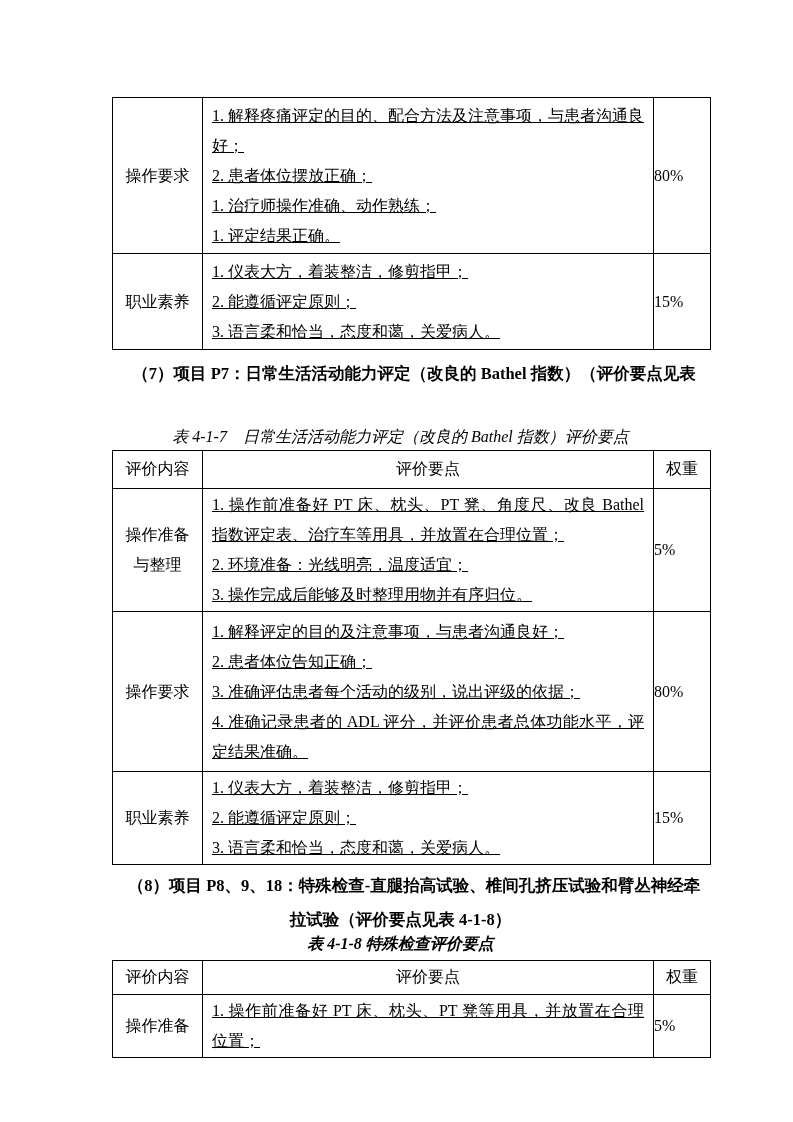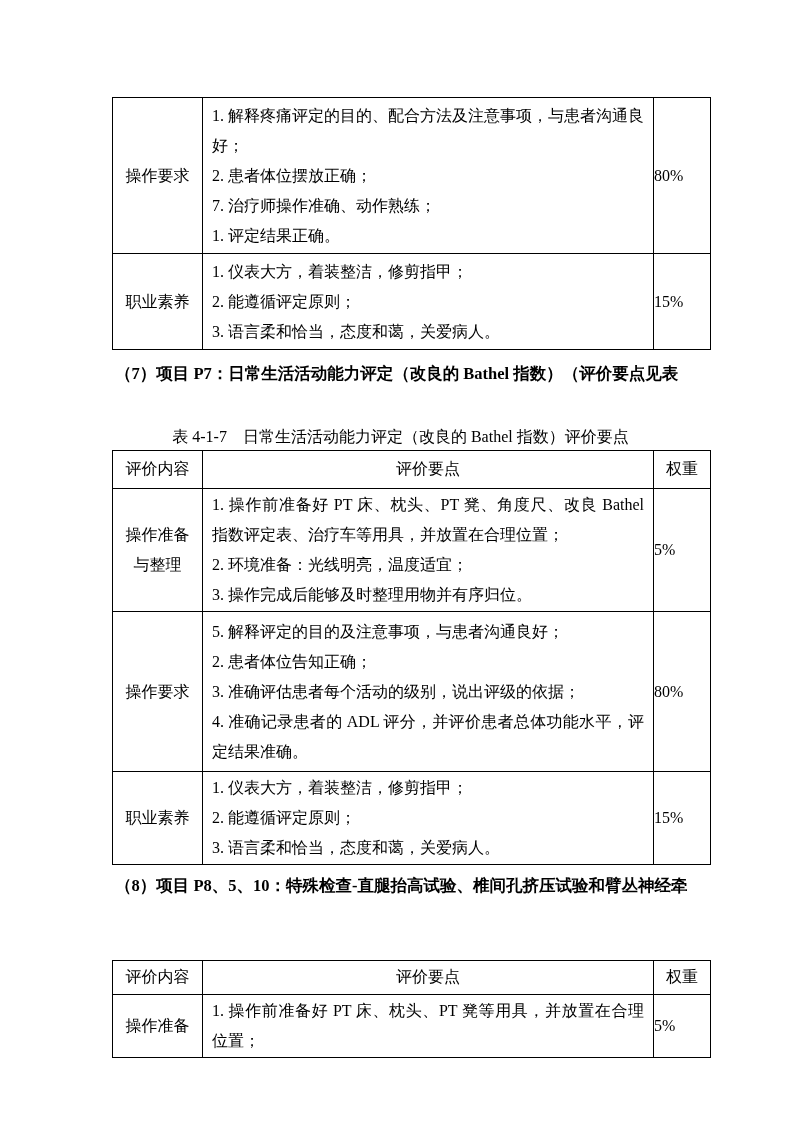--- a/index.html
+++ b/index.html
@@ -25,21 +25,21 @@
     border: 1px solid #000000;
     vertical-align: middle;
     font-size: 16px;
     font-weight: normal;
     overflow: hidden;
   }
   th.hdr { font-weight: bold; }
   td.cat { text-align: center; line-height: 30px; padding: 2px 10px; }
   td.pts { padding: 1px 9px; }
   td.wt  { text-align: left; font-size: 15px; }
-  .pt { line-height: 30px; text-align: justify; }
+  .pt { line-height: 30px; text-align: justify; text-decoration: underline; }
   .cat-line { display: block; }
 
   .t1 { top: 97px; }
   .t1 .r1 { height: 156px; }
   .t1 .r2 { height: 96px; }
 
   .t2 { top: 450px; }
   .t2 .hr { height: 38px; }
   .t2 .r1 { height: 118px; }
   .t2 .r2 { height: 160px; }
@@ -50,32 +50,33 @@
   .t3 .r1 { height: 30px; }
 
   .heading {
     position: absolute;
     left: 88px;
     width: 625px;
     font-size: 16.5px;
     font-weight: bold;
     line-height: 34px;
   }
-  .heading .line { display: block; white-space: nowrap; }
+  .heading .line { display: block; white-space: nowrap; text-align: center; }
   .heading .line.first { padding-left: 27px; }
   .h7 { top: 357px; }
   .h8 { top: 869px; }
 
   .caption {
     position: absolute;
     left: 88px;
     width: 625px;
     text-align: center;
     font-size: 16px;
     line-height: 24px;
+    font-style: italic;
   }
   .cap7 { top: 425px; }
   .cap8 { top: 932px; font-weight: bold; }
 
   .page-number {
     position: absolute;
     top: 1040px;
     left: 0;
     width: 100%;
     text-align: center;
@@ -94,21 +95,21 @@
         <col style="width:57px">
       </colgroup>
     <tbody>
         <tr class="r1">
       <td class="cat">
         <span class="cat-line">操作要求</span>
       </td>
       <td class="pts">
         <div class="pt">1. 解释疼痛评定的目的、配合方法及注意事项，与患者沟通良好；</div>
         <div class="pt">2. 患者体位摆放正确；</div>
-        <div class="pt">7. 治疗师操作准确、动作熟练；</div>
+        <div class="pt">1. 治疗师操作准确、动作熟练；</div>
         <div class="pt">1. 评定结果正确。</div>
       </td>
       <td class="wt">80%</td>
     </tr>
     <tr class="r2">
       <td class="cat">
         <span class="cat-line">职业素养</span>
       </td>
       <td class="pts">
         <div class="pt">1. 仪表大方，着装整洁，修剪指甲；</div>
@@ -148,21 +149,21 @@
         <div class="pt">2. 环境准备：光线明亮，温度适宜；</div>
         <div class="pt">3. 操作完成后能够及时整理用物并有序归位。</div>
       </td>
       <td class="wt">5%</td>
     </tr>
     <tr class="r2">
       <td class="cat">
         <span class="cat-line">操作要求</span>
       </td>
       <td class="pts">
-        <div class="pt">5. 解释评定的目的及注意事项，与患者沟通良好；</div>
+        <div class="pt">1. 解释评定的目的及注意事项，与患者沟通良好；</div>
         <div class="pt">2. 患者体位告知正确；</div>
         <div class="pt">3. 准确评估患者每个活动的级别，说出评级的依据；</div>
         <div class="pt">4. 准确记录患者的 ADL 评分，并评价患者总体功能水平，评定结果准确。</div>
       </td>
       <td class="wt">80%</td>
     </tr>
     <tr class="r3">
       <td class="cat">
         <span class="cat-line">职业素养</span>
       </td>
@@ -170,23 +171,25 @@
         <div class="pt">1. 仪表大方，着装整洁，修剪指甲；</div>
         <div class="pt">2. 能遵循评定原则；</div>
         <div class="pt">3. 语言柔和恰当，态度和蔼，关爱病人。</div>
       </td>
       <td class="wt">15%</td>
     </tr>
   </tbody>
     </table>
 
   <p class="heading h8">
-    <span class="line first">（8）项目 P8、5、10：特殊检查-直腿抬高试验、椎间孔挤压试验和臂丛神经牵</span>
+    <span class="line first">（8）项目 P8、9、18：特殊检查-直腿抬高试验、椎间孔挤压试验和臂丛神经牵</span>
+    <span class="line">拉试验（评价要点见表 4-1-8）</span>
   </p>
 
+  <p class="caption cap8">表 4-1-8 特殊检查评价要点</p>
 
   <table class="doc-table t3">
     <colgroup>
         <col style="width:90px">
         <col style="width:451px">
         <col style="width:57px">
       </colgroup>
     <tbody>
         <tr class="hr">
       <th class="hdr">评价内容</th>

